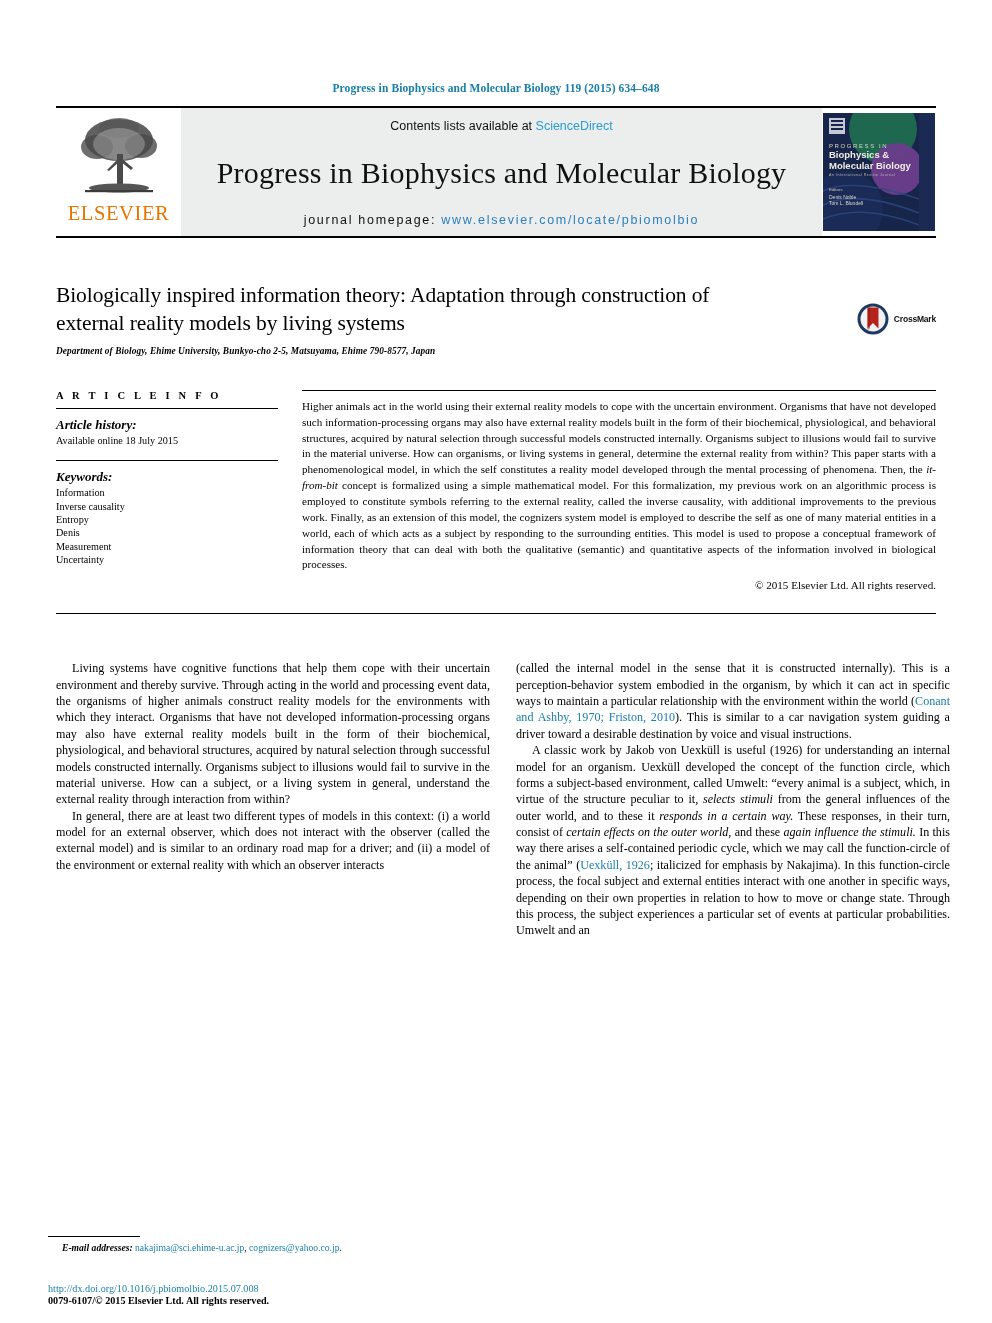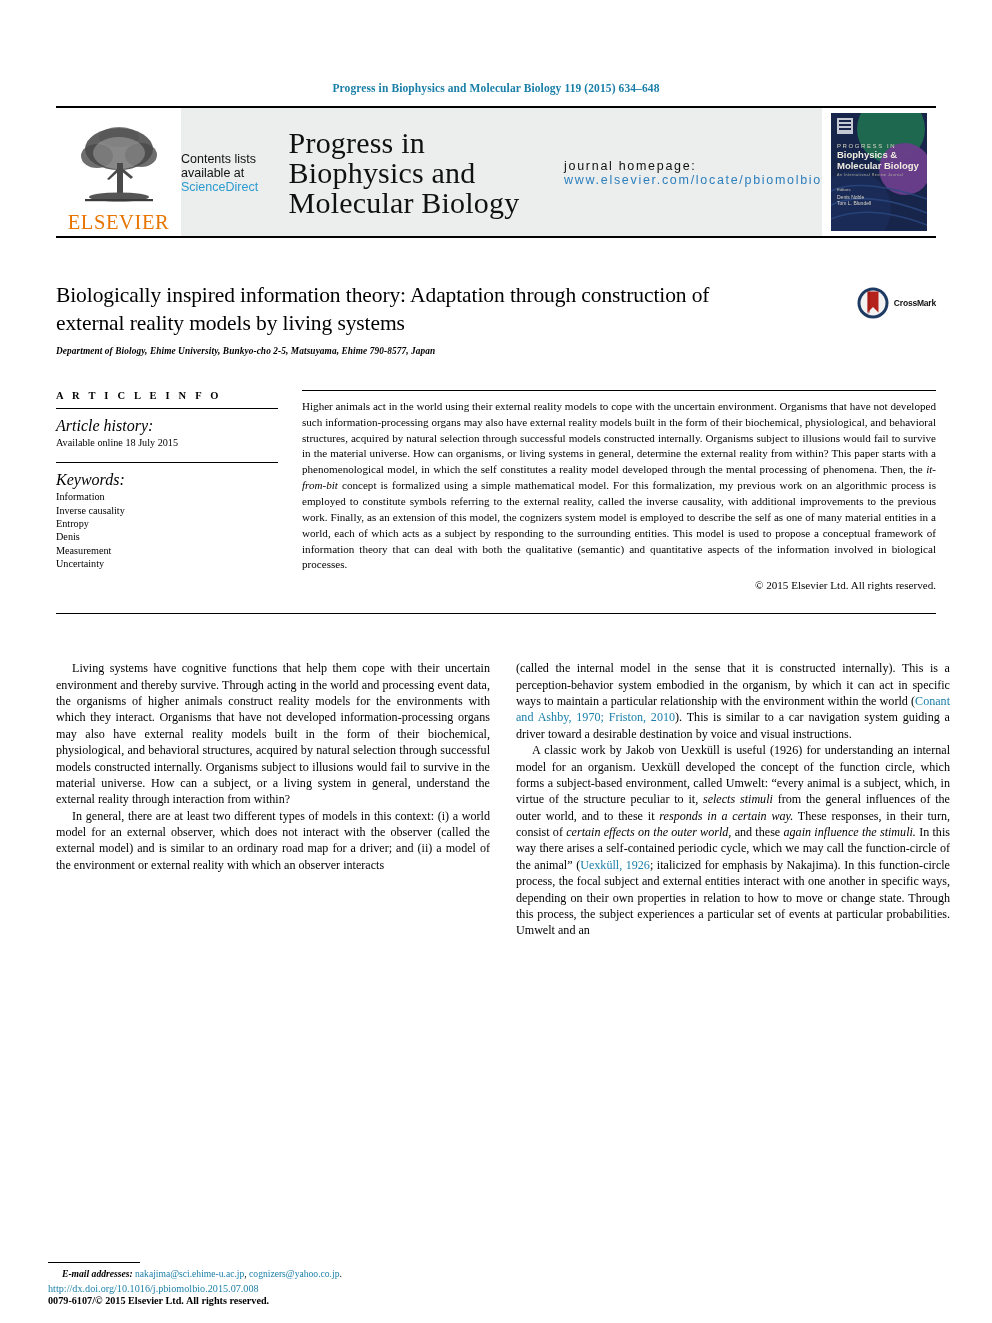--- a/index.html
+++ b/index.html
@@ -36,39 +36,38 @@
     display: flex;
     align-items: stretch;
     position: relative;
   }
   .elsevier-block {
     width: 125px;
     flex: 0 0 125px;
     display: flex;
     flex-direction: column;
     align-items: center;
-    justify-content: flex-end;
     padding-bottom: 4px;
     background: #fff;
   }
   .tree-svg { display:block; margin-top: 6px; }
   .elsevier-word {
     font-family: "Liberation Serif", serif;
     color: #e77500;
     font-size: 20.5px;
     letter-spacing: 0.6px;
     line-height: 1;
     margin-top: 1px;
   }
 
   .masthead-center {
     flex: 1 1 auto;
     background: #eceded;
     display: flex;
-    flex-direction: row;
+    flex-direction: column;
     align-items: center;
     justify-content: space-between;
     padding: 11px 0 9px 0;
     position: relative;
   }
   .contents-line {
     font-family: "Liberation Sans", sans-serif;
     font-size: 12.5px;
     color: #111;
   }
@@ -92,21 +91,21 @@
 
   .cover-block {
     width: 114px;
     flex: 0 0 114px;
     display: flex;
     align-items: center;
     justify-content: center;
     background: #fff;
   }
   .cover-thumb {
-    width: 96px; height: 118px;
+    width: 112px; height: 118px;
     position: relative;
     overflow: hidden;
     background: #1b2a52;
   }
 
   
   .title-block {
     margin: 44px 48px 0 48px;
     position: relative;
     min-height: 60px;
@@ -116,21 +115,21 @@
     font-size: 21.5px;
     line-height: 1.3;
     font-weight: normal;
     color: #000;
     margin: 0;
     max-width: 680px;
     letter-spacing: -0.1px;
   }
   .crossmark {
     position: absolute;
-    right: 0; top: 4px;
+    right: 0; top: 20px;
     display: flex;
     align-items: center;
     gap: 4px;
   }
   .crossmark-label {
     font-family: "Liberation Sans", sans-serif;
     font-size: 8.5px;
     font-weight: bold;
     color: #111;
     letter-spacing: -0.2px;
@@ -168,22 +167,22 @@
     font-weight: bold;
     letter-spacing: 3.2px;
     color: #000;
     margin-bottom: 7px;
   }
   .hr-thick { border-top: 1.6px solid #000; margin: 0 0 8px 0; }
 
   .info-sub {
     font-family: "Liberation Serif", serif;
     font-style: italic;
-    font-weight: normal;
-    font-size: 16px;
+    font-weight: bold;
+    font-size: 13px;
     margin: 0 0 1px 0;
   }
   .info-text {
     font-family: "Liberation Serif", serif;
     font-size: 10.2px;
     line-height: 1.3;
   }
   .kw-list { margin: 0; padding: 0; list-style: none; }
   .kw-list li {
     font-family: "Liberation Serif", serif;
@@ -253,21 +252,21 @@
   .email-line {
     font-family: "Liberation Serif", serif;
     font-size: 9.6px;
     text-indent: 14px;
   }
   .email-line .lbl { font-style: italic; font-weight: bold; }
   .doi-line {
     font-family: "Liberation Serif", serif;
     font-size: 10.2px;
     color: #1a7fa8;
-    margin-top: 4px;
+    margin-top: 30px;
   }
   .issn-line {
     font-family: "Liberation Serif", serif;
     font-size: 10.2px;
     font-weight: bold;
     margin-top: 1px;
   }
 </style>
 </head>
 <body>

